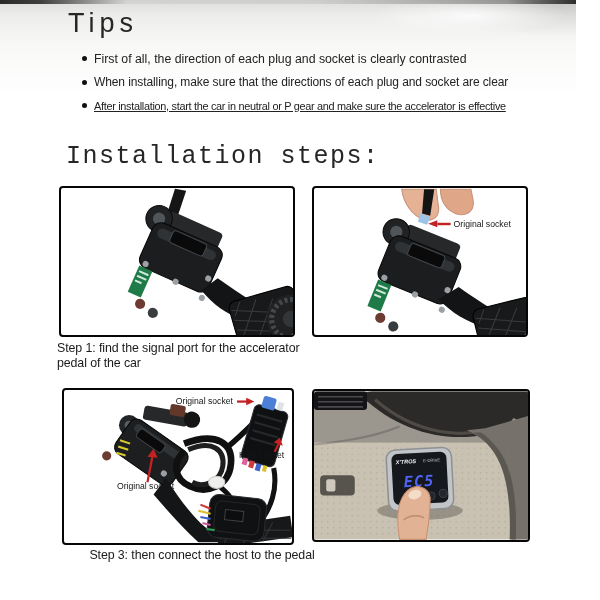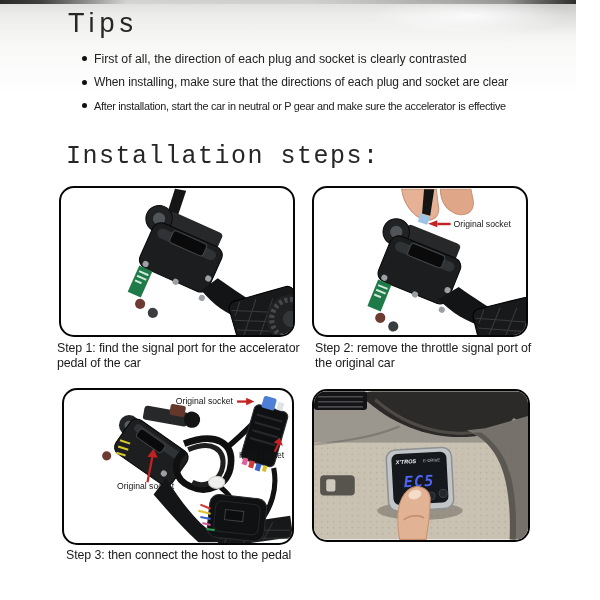--- a/index.html
+++ b/index.html
@@ -19,35 +19,35 @@
   }
   .tips-title{
     position:absolute;left:68px;top:8px;font-size:27px;letter-spacing:5px;
     color:#262626;font-weight:500;
   }
   .bullets{position:absolute;left:82px;top:47px;width:525px;}
   .bullet-row{display:flex;align-items:center;height:23.5px;white-space:nowrap;}
   .bullet-dot{width:5px;height:5px;border-radius:50%;background:#111;margin-right:7px;flex:0 0 auto;}
   .bullet-text{font-size:12.3px;color:#222;}
   .bullet-row.b2 .bullet-text{font-size:12px;letter-spacing:-0.1px;}
-  .bullet-row.b3 .bullet-text{font-size:10.9px;letter-spacing:-0.3px;}
+  .bullet-row.b3 .bullet-text{font-size:10.9px;letter-spacing:-0.3px;text-decoration:underline;}
   .install-title{
     position:absolute;left:66px;top:142px;font-size:25px;letter-spacing:1.5px;
     color:#262626;font-weight:500;font-family:Liberation Mono, monospace;
   }
-  .fig{position:absolute;border:2px solid #060606;border-radius:15px;background:#fff;overflow:hidden;}
+  .fig{position:absolute;border:2px solid #060606;border-radius:4px;background:#fff;overflow:hidden;}
   .fig svg{display:block;width:100%;height:100%;}
   #fig1{left:59px;top:186px;width:232px;height:147px;}
   #fig2{left:312px;top:186px;width:212px;height:147px;}
   #fig3{left:62px;top:388px;width:228px;height:153px;}
   #fig4{left:312px;top:389px;width:214px;height:149px;}
   .caption{position:absolute;font-size:12.4px;line-height:1.18;color:#1b1b1b;letter-spacing:-0.1px;}
   #cap1{left:57px;top:341px;width:266px;}
   #cap2{left:315px;top:341px;width:224px;}
-  #cap3{left:66px;top:548px;width:272px;}
+  #cap3{left:66px;top:548px;width:272px;text-align:center;}
   #cap4{left:308px;top:546px;width:240px;}
   .svg-label{font-family:"Liberation Sans",sans-serif;}
 </style>
 </head>
 <body>
 
 <div id="page">
   <div class="top-edge"></div>
 
   <div class="tips-title">Tips</div>
@@ -135,21 +135,20 @@
       <path d="M104,24 l10,3 -3,8 -9,-3 z" fill="#9dc3e6"></path>
       <g>
         <polygon points="112,34 121,30.5 121,37.5" fill="#c32222"></polygon>
         <rect x="121" y="33" width="13" height="2.4" fill="#c32222"></rect>
         <text class="svg-label" x="137" y="37.5" font-size="8.5" fill="#161616">Original socket</text>
       </g>
     </svg>
   </div>
 
   <div class="caption" id="cap1">Step 1: find the signal port for the accelerator pedal of the car</div>
-  <div class="caption" id="cap2">Step 2: remove the throttle signal port of the original car</div>
 
   <div class="fig" id="fig3">
     <svg viewBox="0 0 224 149">
       <g transform="rotate(10 100 25)">
         <rect x="78" y="18" width="44" height="14" rx="3" fill="#26282a"></rect>
         <rect x="103" y="12" width="15" height="11" rx="2" fill="#63382b"></rect>
         <circle cx="126" cy="24" r="8" fill="#141414"></circle>
       </g>
       <circle cx="64" cy="34" r="10" fill="#222426"></circle>
       <circle cx="64" cy="34" r="4.5" fill="#5a5f64"></circle>

